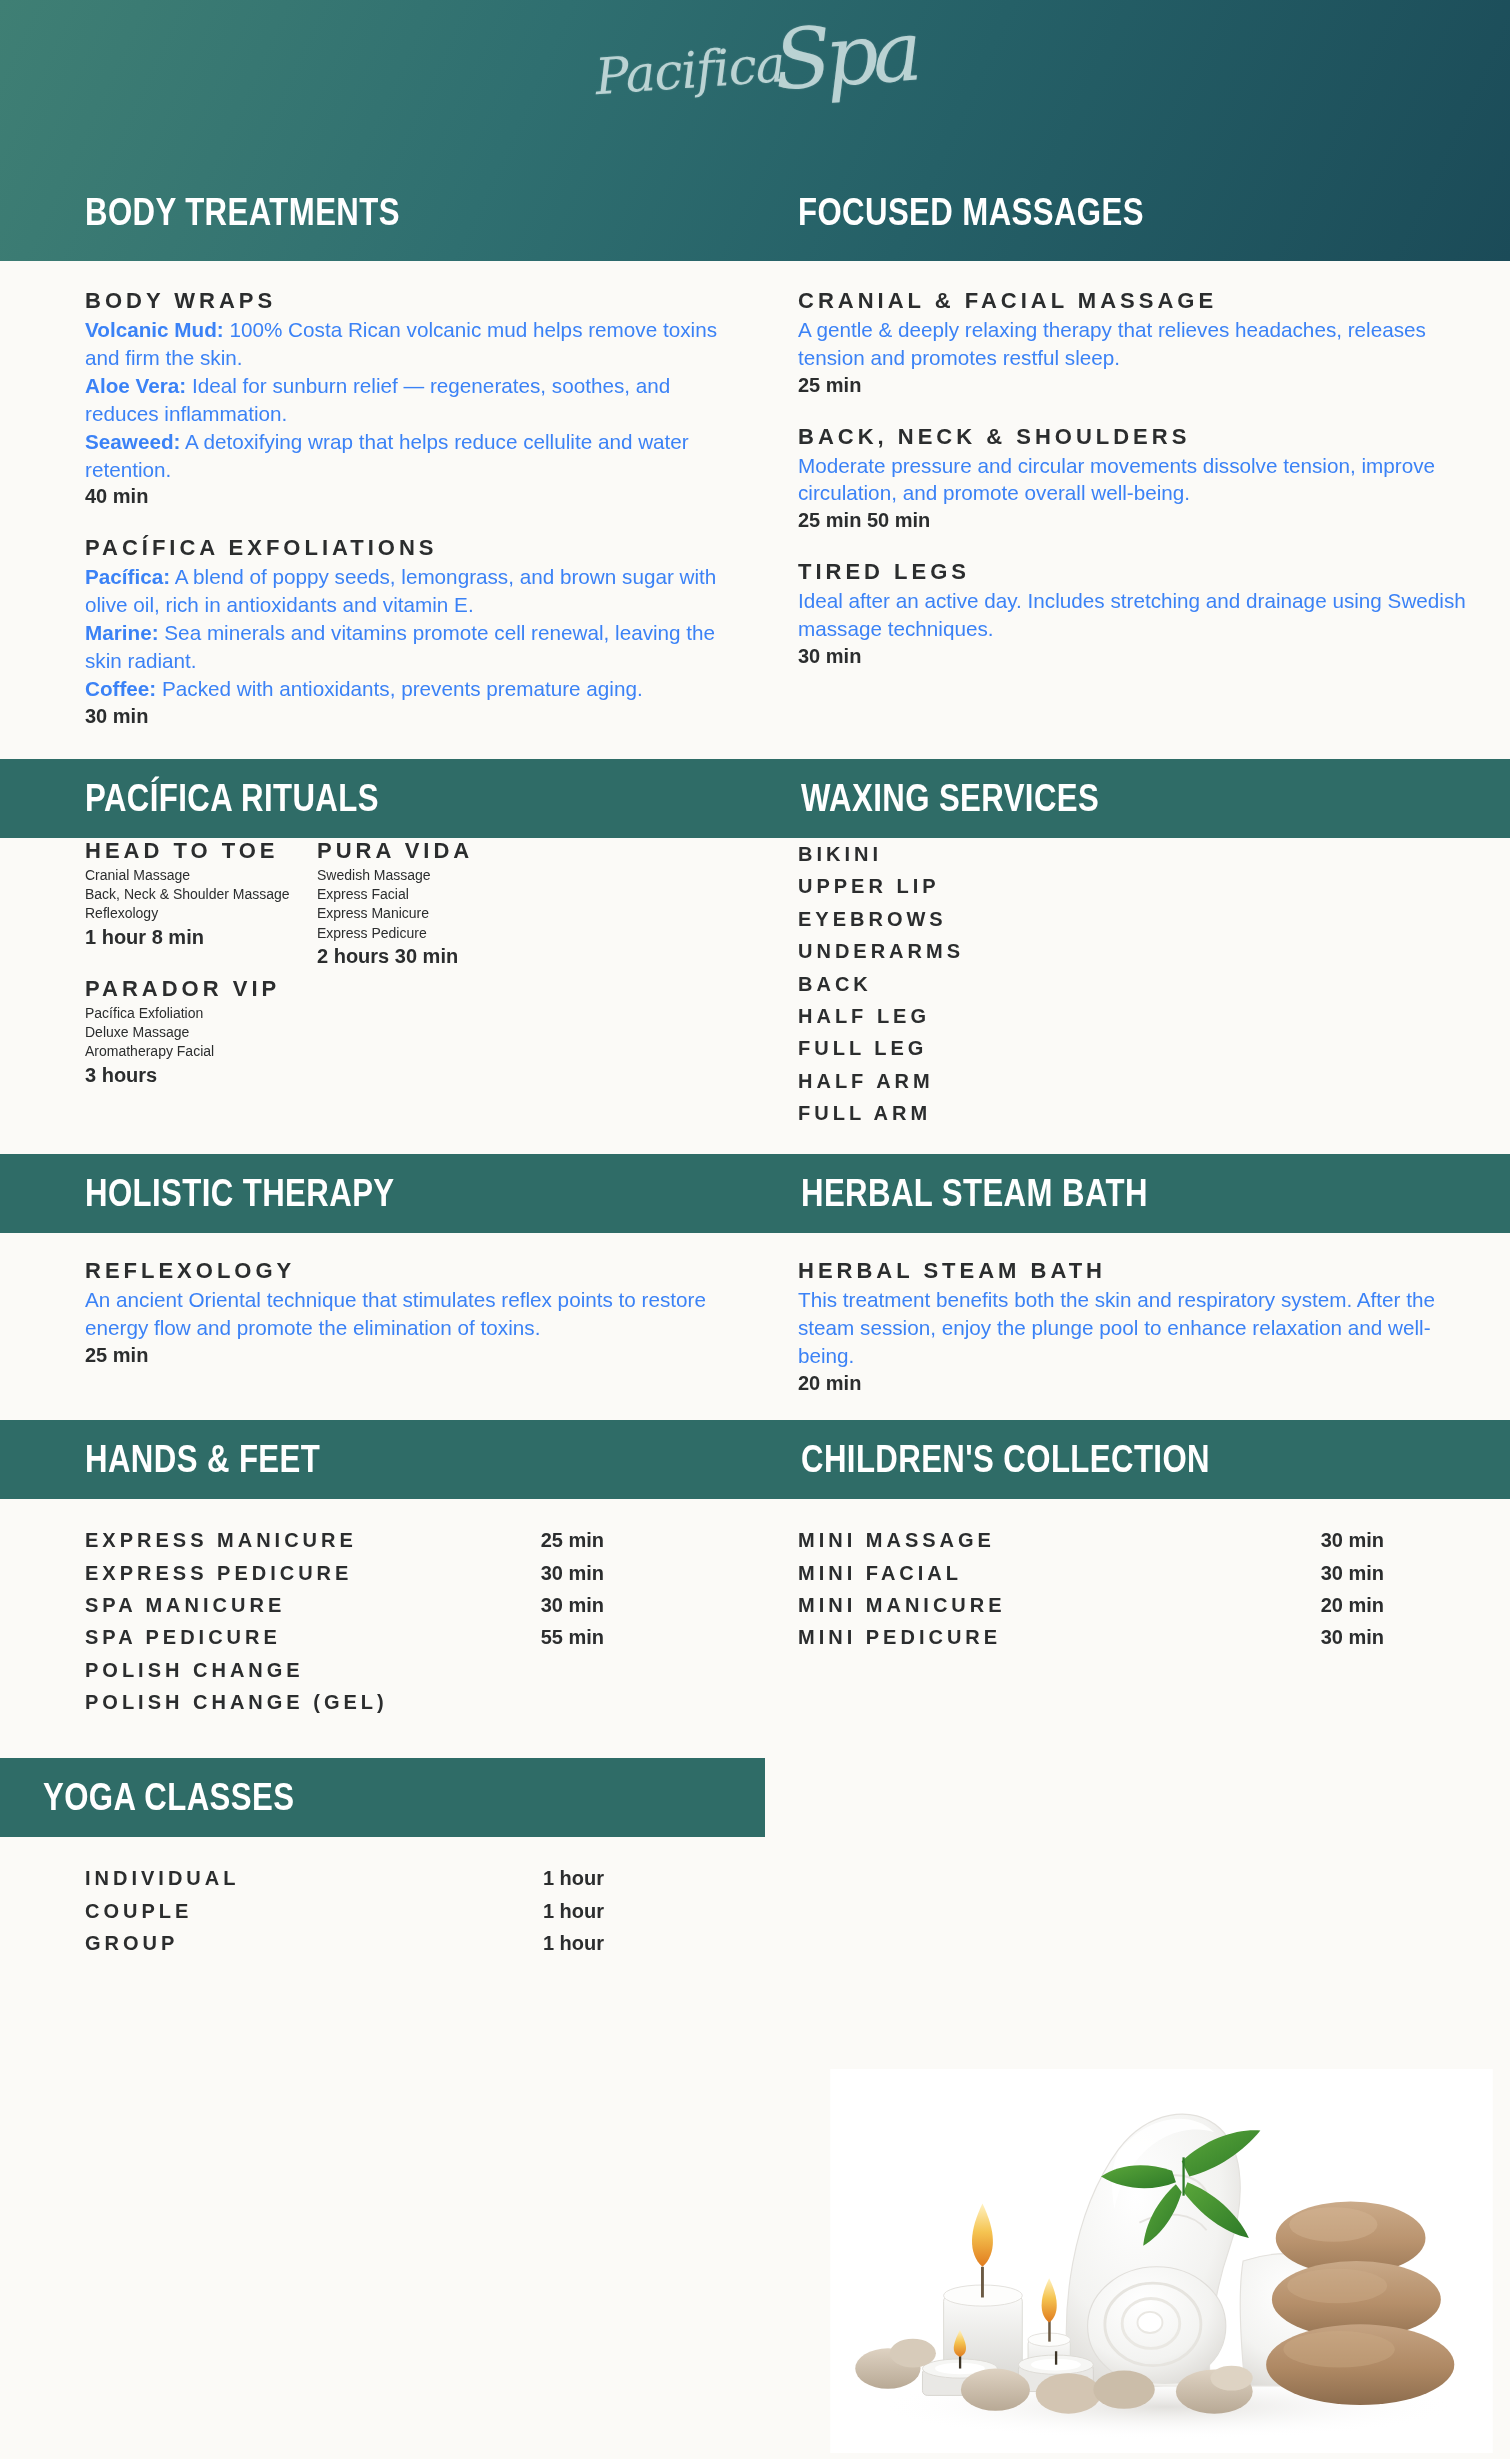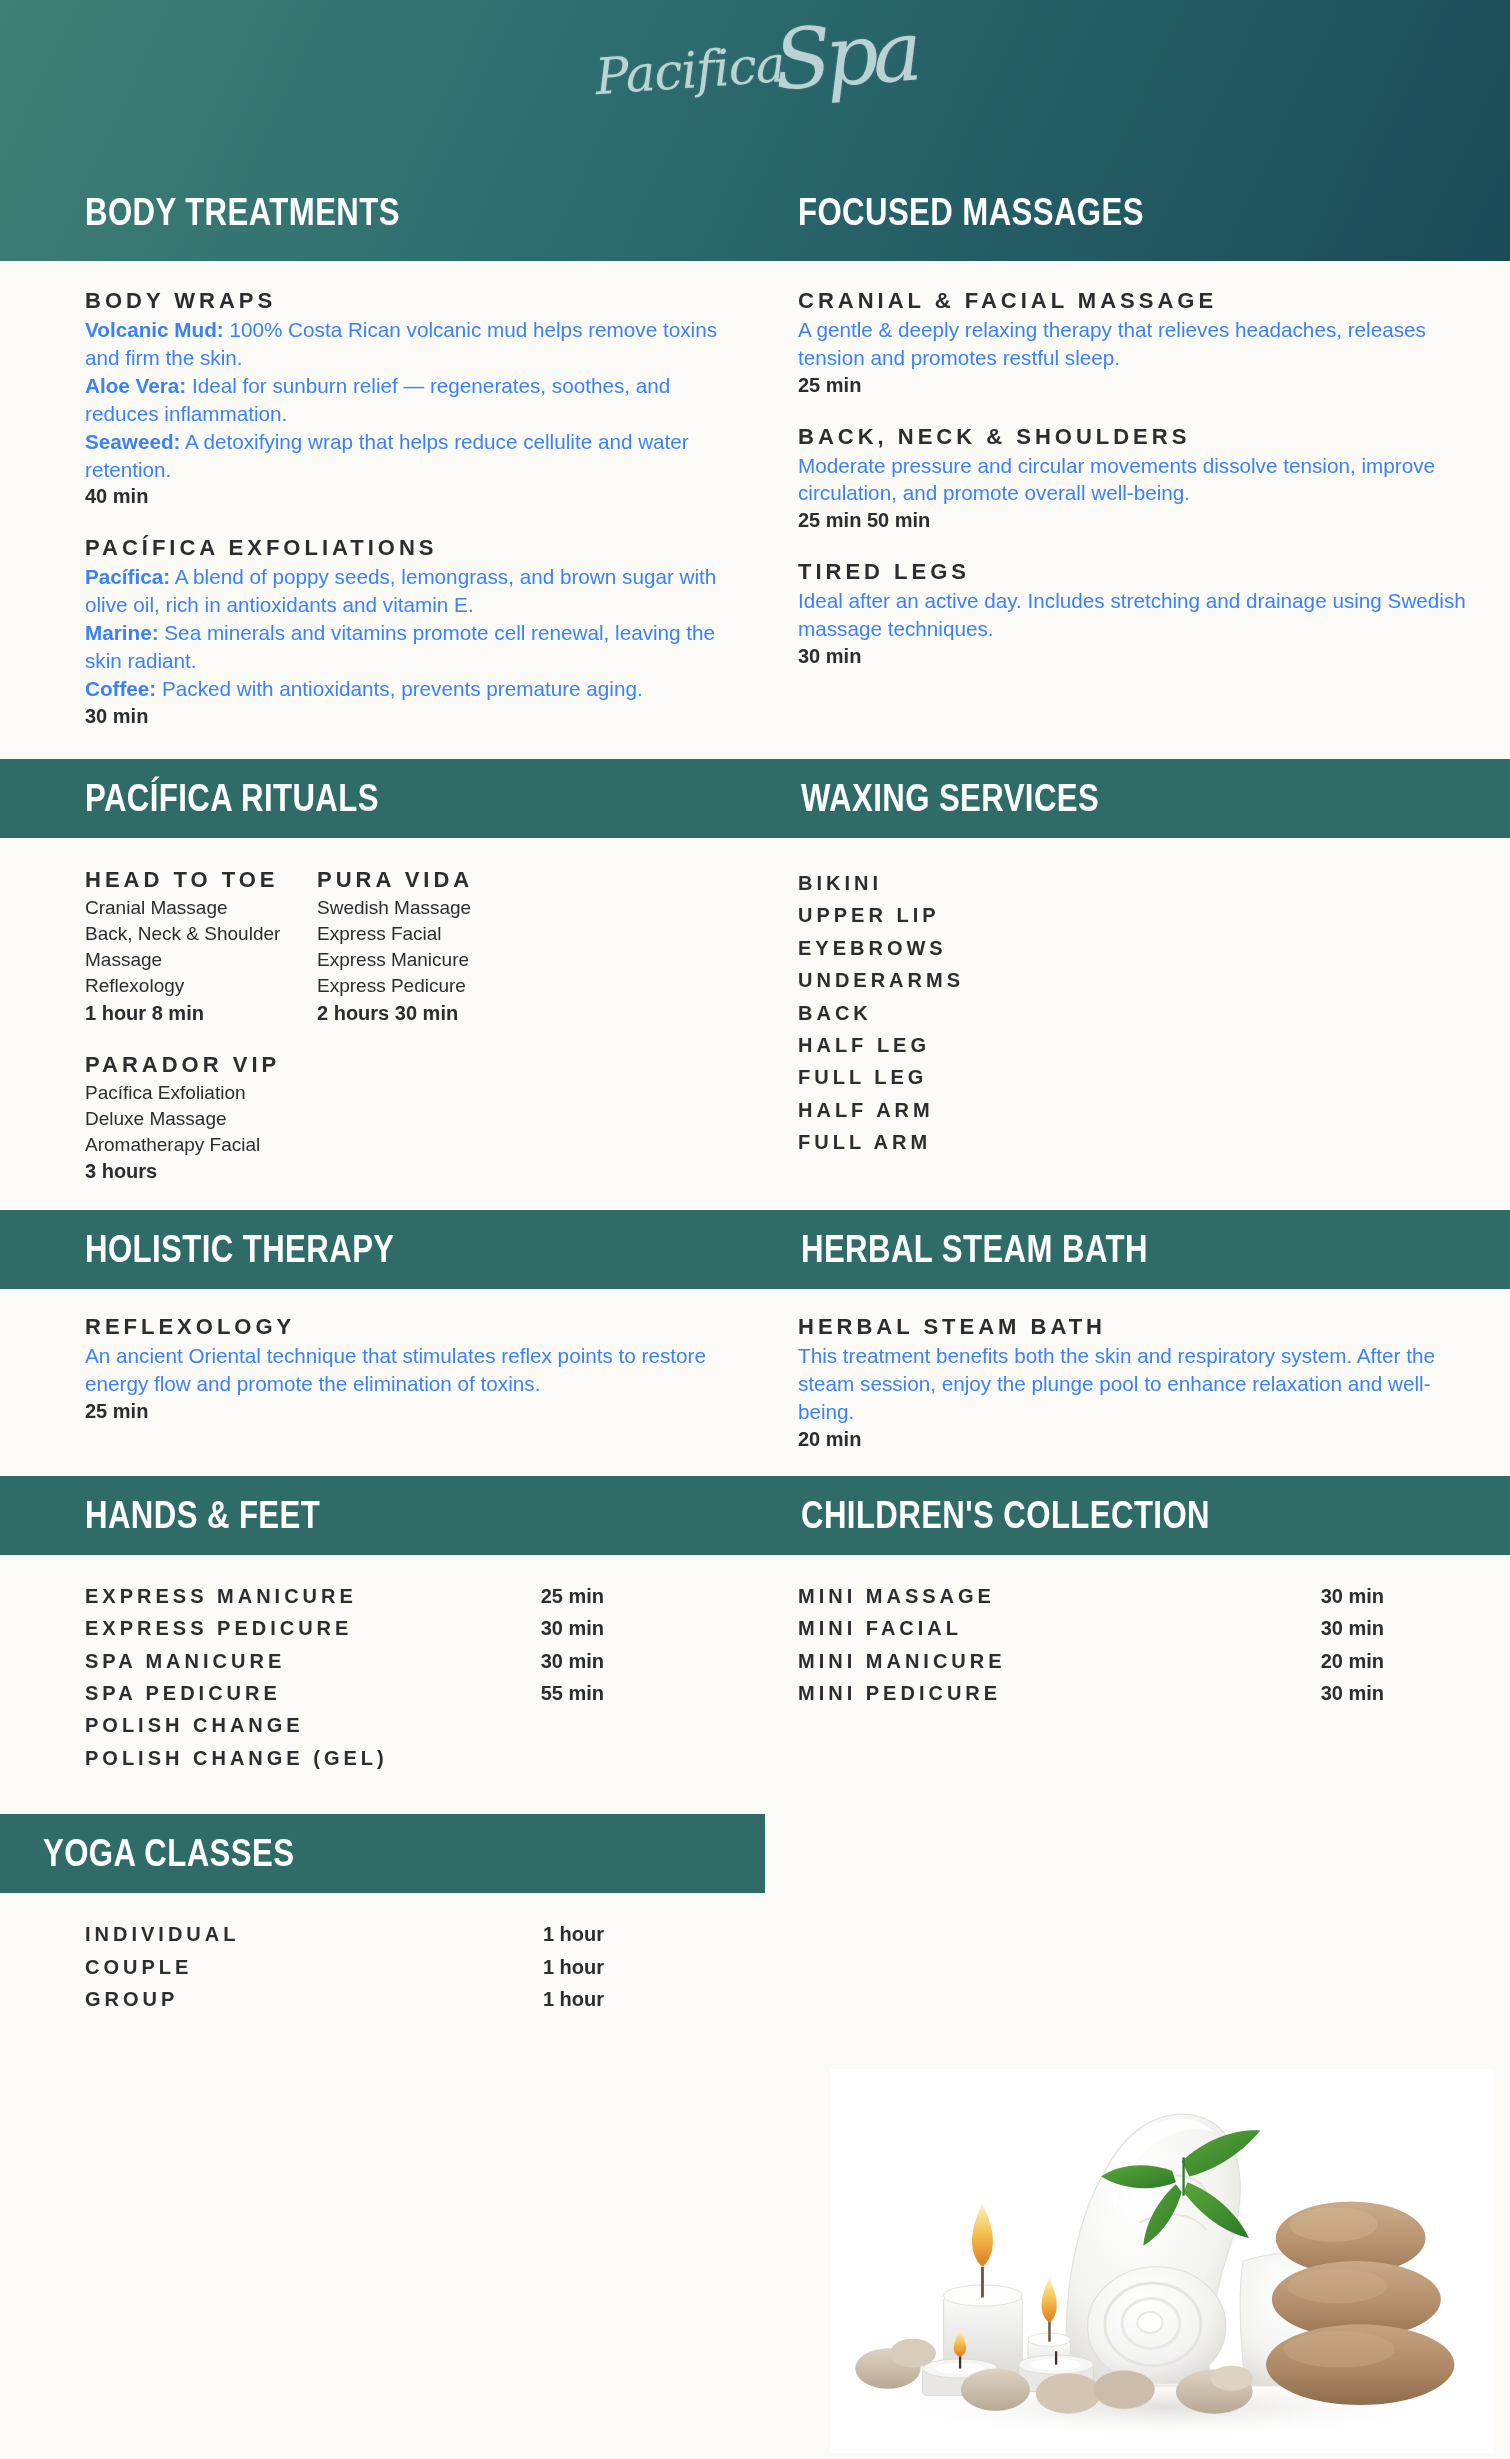--- a/index.html
+++ b/index.html
@@ -108,21 +108,21 @@
     line-height:1.35;
   }
   .blk { margin-bottom:25px; }
   .blk:last-child { margin-bottom:0; }
 
   
   .ritual-cols { display:flex; }
   .ritual-cols .rc { width:232px; }
   .ritual-cols .rc.second { width:auto; }
   .plain-line {
-    font-size:19px;
+    font-size:14px;
     line-height:1.38;
   }
 
   
   .wax-item {
     font-weight:bold;
     font-size:20px;
     letter-spacing:4px;
     line-height:1.62;
   }
@@ -220,21 +220,21 @@
 
 <div class="band wide">
   <div class="bcol">
     <div class="banner-title">PACÍFICA RITUALS</div>
   </div>
   <div class="bcol">
     <div class="banner-title">WAXING SERVICES</div>
   </div>
 </div>
 
-<div class="content-row" style="padding-top:29px; padding-bottom:25px;">
+<div class="content-row" style="padding-bottom:25px;">
   <div class="c">
     <div class="ritual-cols">
       <div class="rc">
         <div class="blk">
           <div class="subhead">HEAD TO TOE</div>
           <div class="plain-line">Cranial Massage</div>
           <div class="plain-line">Back, Neck &amp; Shoulder Massage</div>
           <div class="plain-line">Reflexology</div>
           <div class="dur">1 hour 8 min</div>
         </div>

